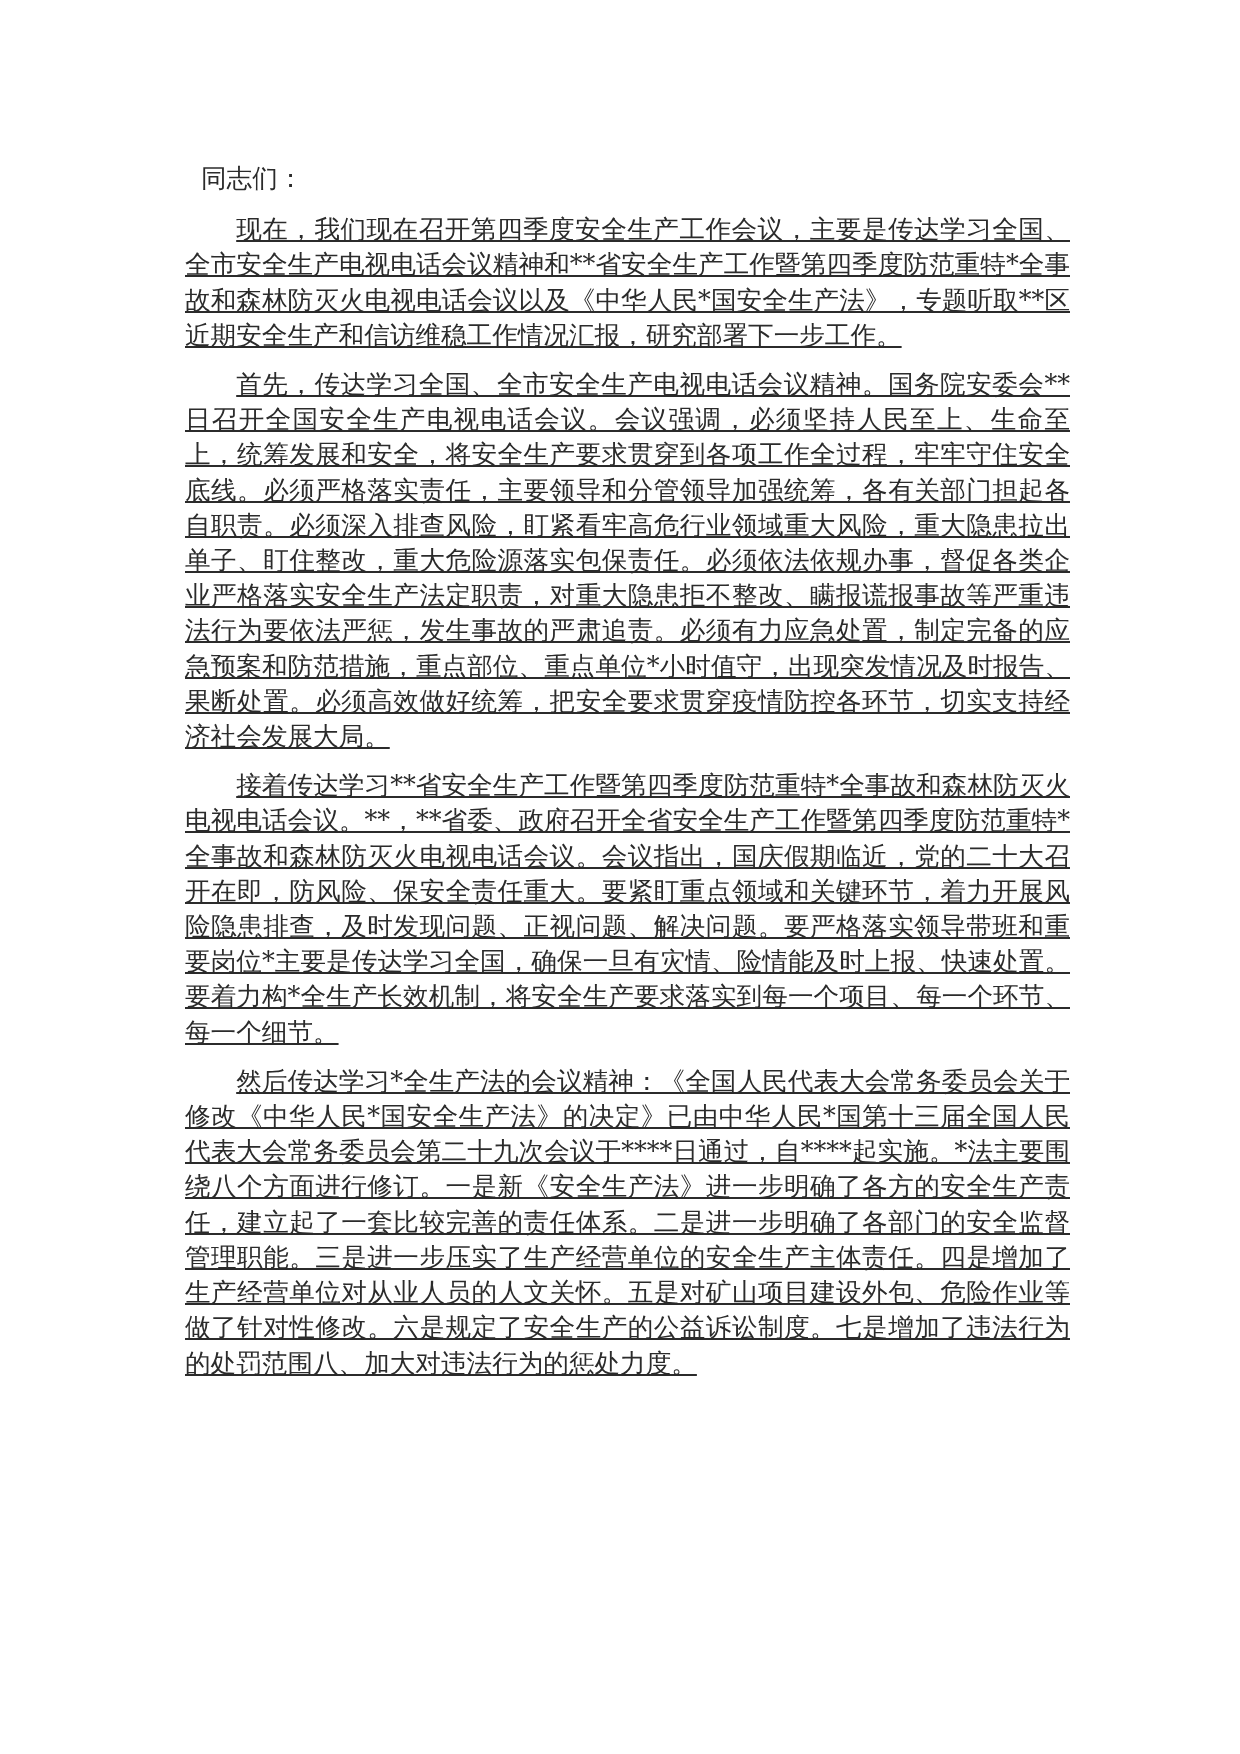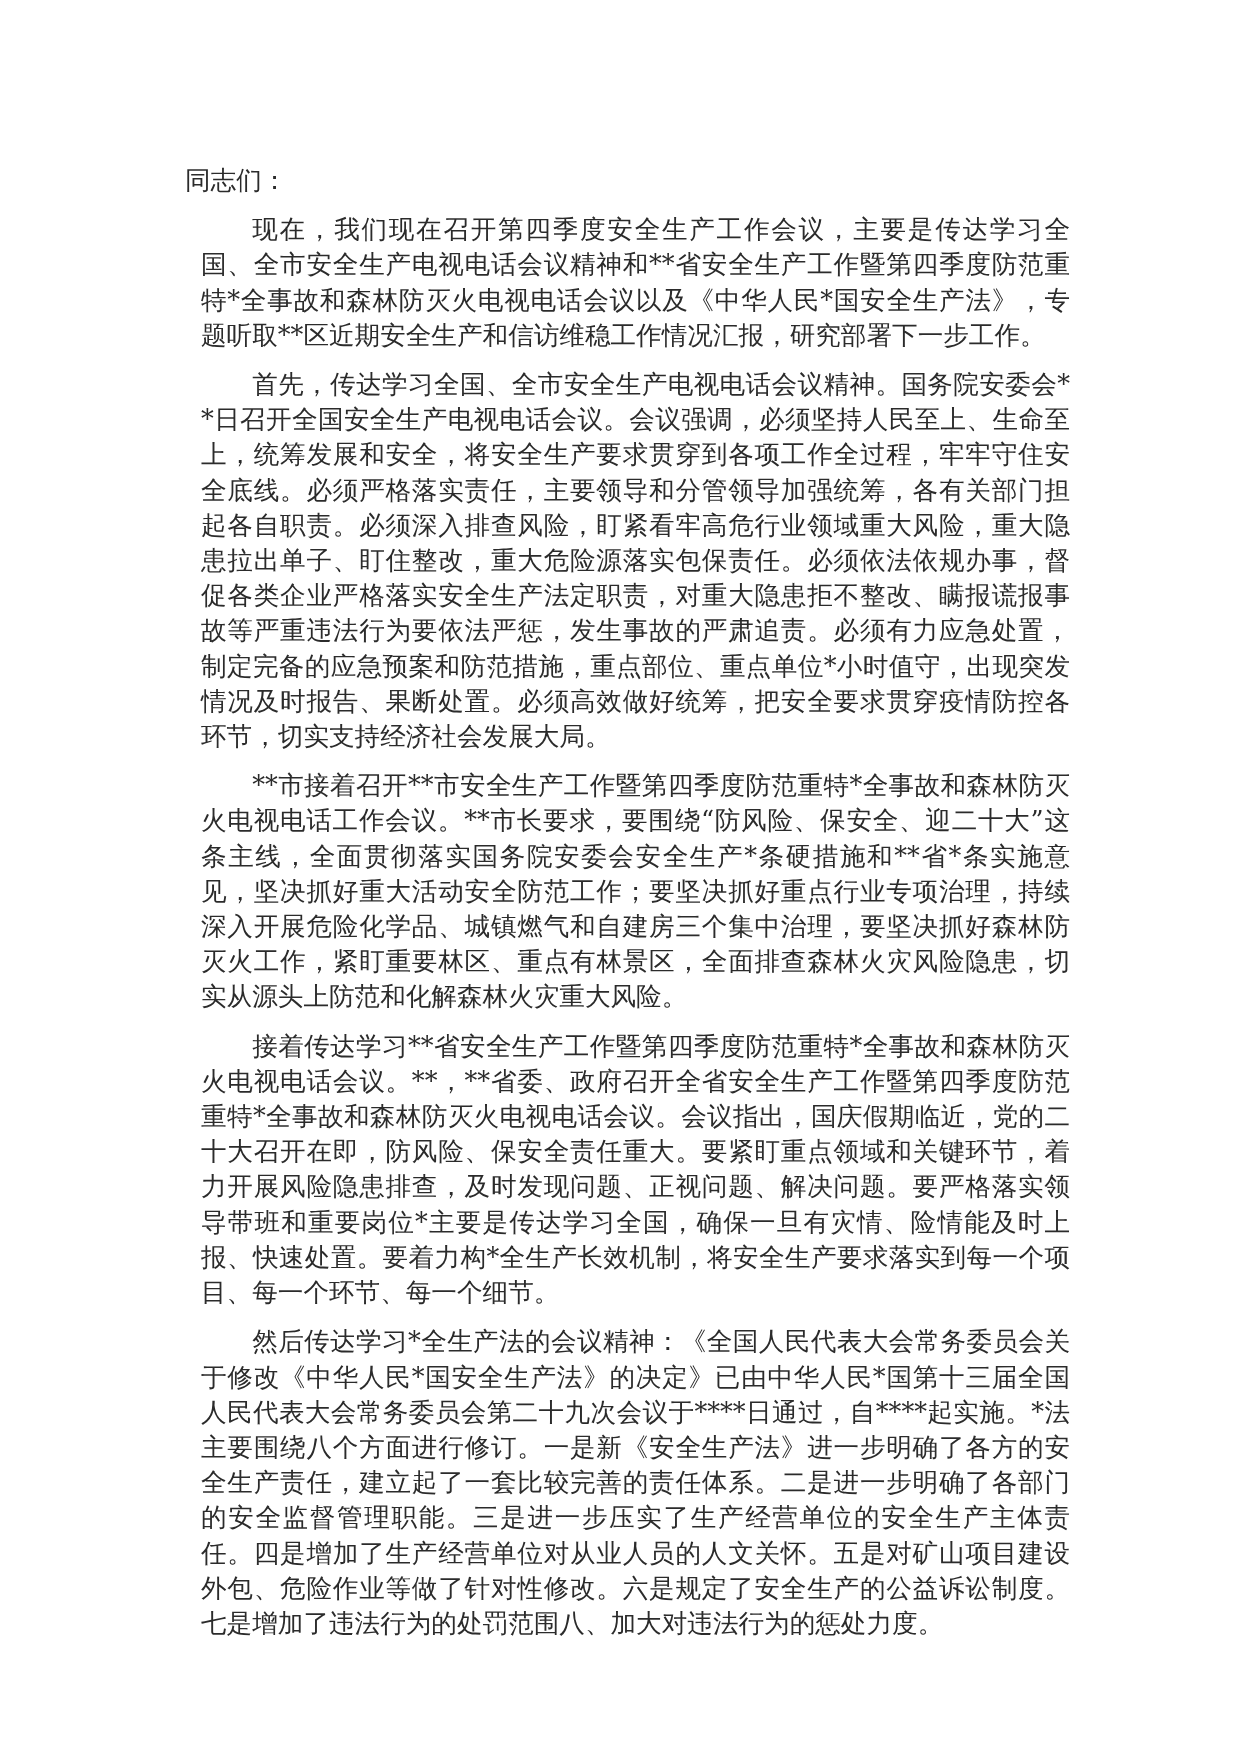--- a/index.html
+++ b/index.html
@@ -18,32 +18,33 @@
       left: 185px;
       top: 163px;
       width: 885px;
       color: #2b2b2b;
       font-family: "DejaVu Serif", "Liberation Serif", serif;
       font-size: 25.6px;
       line-height: 35.2px;
       letter-spacing: 0px;
     }
     .salutation {
-      margin: 0 0 14px 0;
+      margin: 0 0 14px 16px;
+      font-family: Liberation Mono, monospace;
     }
     .para {
-      margin: 0 0 14px 16px;
+      margin: 0 0 14px 0;
       text-indent: 2em;
       text-align: justify;
       word-break: break-all;
+      text-decoration: underline;
     }
   </style>
 </head>
 <body>
 
 <div class="page">
   <p class="salutation">同志们：</p>
   <p class="para">现在，我们现在召开第四季度安全生产工作会议，主要是传达学习全国、全市安全生产电视电话会议精神和**省安全生产工作暨第四季度防范重特*全事故和森林防灭火电视电话会议以及《中华人民*国安全生产法》，专题听取**区近期安全生产和信访维稳工作情况汇报，研究部署下一步工作。</p>
   <p class="para">首先，传达学习全国、全市安全生产电视电话会议精神。国务院安委会**日召开全国安全生产电视电话会议。会议强调，必须坚持人民至上、生命至上，统筹发展和安全，将安全生产要求贯穿到各项工作全过程，牢牢守住安全底线。必须严格落实责任，主要领导和分管领导加强统筹，各有关部门担起各自职责。必须深入排查风险，盯紧看牢高危行业领域重大风险，重大隐患拉出单子、盯住整改，重大危险源落实包保责任。必须依法依规办事，督促各类企业严格落实安全生产法定职责，对重大隐患拒不整改、瞒报谎报事故等严重违法行为要依法严惩，发生事故的严肃追责。必须有力应急处置，制定完备的应急预案和防范措施，重点部位、重点单位*小时值守，出现突发情况及时报告、果断处置。必须高效做好统筹，把安全要求贯穿疫情防控各环节，切实支持经济社会发展大局。</p>
-  <p class="para">**市接着召开**市安全生产工作暨第四季度防范重特*全事故和森林防灭火电视电话工作会议。**市长要求，要围绕“防风险、保安全、迎二十大”这条主线，全面贯彻落实国务院安委会安全生产*条硬措施和**省*条实施意见，坚决抓好重大活动安全防范工作；要坚决抓好重点行业专项治理，持续深入开展危险化学品、城镇燃气和自建房三个集中治理，要坚决抓好森林防灭火工作，紧盯重要林区、重点有林景区，全面排查森林火灾风险隐患，切实从源头上防范和化解森林火灾重大风险。</p>
   <p class="para">接着传达学习**省安全生产工作暨第四季度防范重特*全事故和森林防灭火电视电话会议。**，**省委、政府召开全省安全生产工作暨第四季度防范重特*全事故和森林防灭火电视电话会议。会议指出，国庆假期临近，党的二十大召开在即，防风险、保安全责任重大。要紧盯重点领域和关键环节，着力开展风险隐患排查，及时发现问题、正视问题、解决问题。要严格落实领导带班和重要岗位*主要是传达学习全国，确保一旦有灾情、险情能及时上报、快速处置。要着力构*全生产长效机制，将安全生产要求落实到每一个项目、每一个环节、每一个细节。</p>
   <p class="para">然后传达学习*全生产法的会议精神：《全国人民代表大会常务委员会关于修改《中华人民*国安全生产法》的决定》已由中华人民*国第十三届全国人民代表大会常务委员会第二十九次会议于****日通过，自****起实施。*法主要围绕八个方面进行修订。一是新《安全生产法》进一步明确了各方的安全生产责任，建立起了一套比较完善的责任体系。二是进一步明确了各部门的安全监督管理职能。三是进一步压实了生产经营单位的安全生产主体责任。四是增加了生产经营单位对从业人员的人文关怀。五是对矿山项目建设外包、危险作业等做了针对性修改。六是规定了安全生产的公益诉讼制度。七是增加了违法行为的处罚范围八、加大对违法行为的惩处力度。</p>
 </div>
 
 </body></html>

